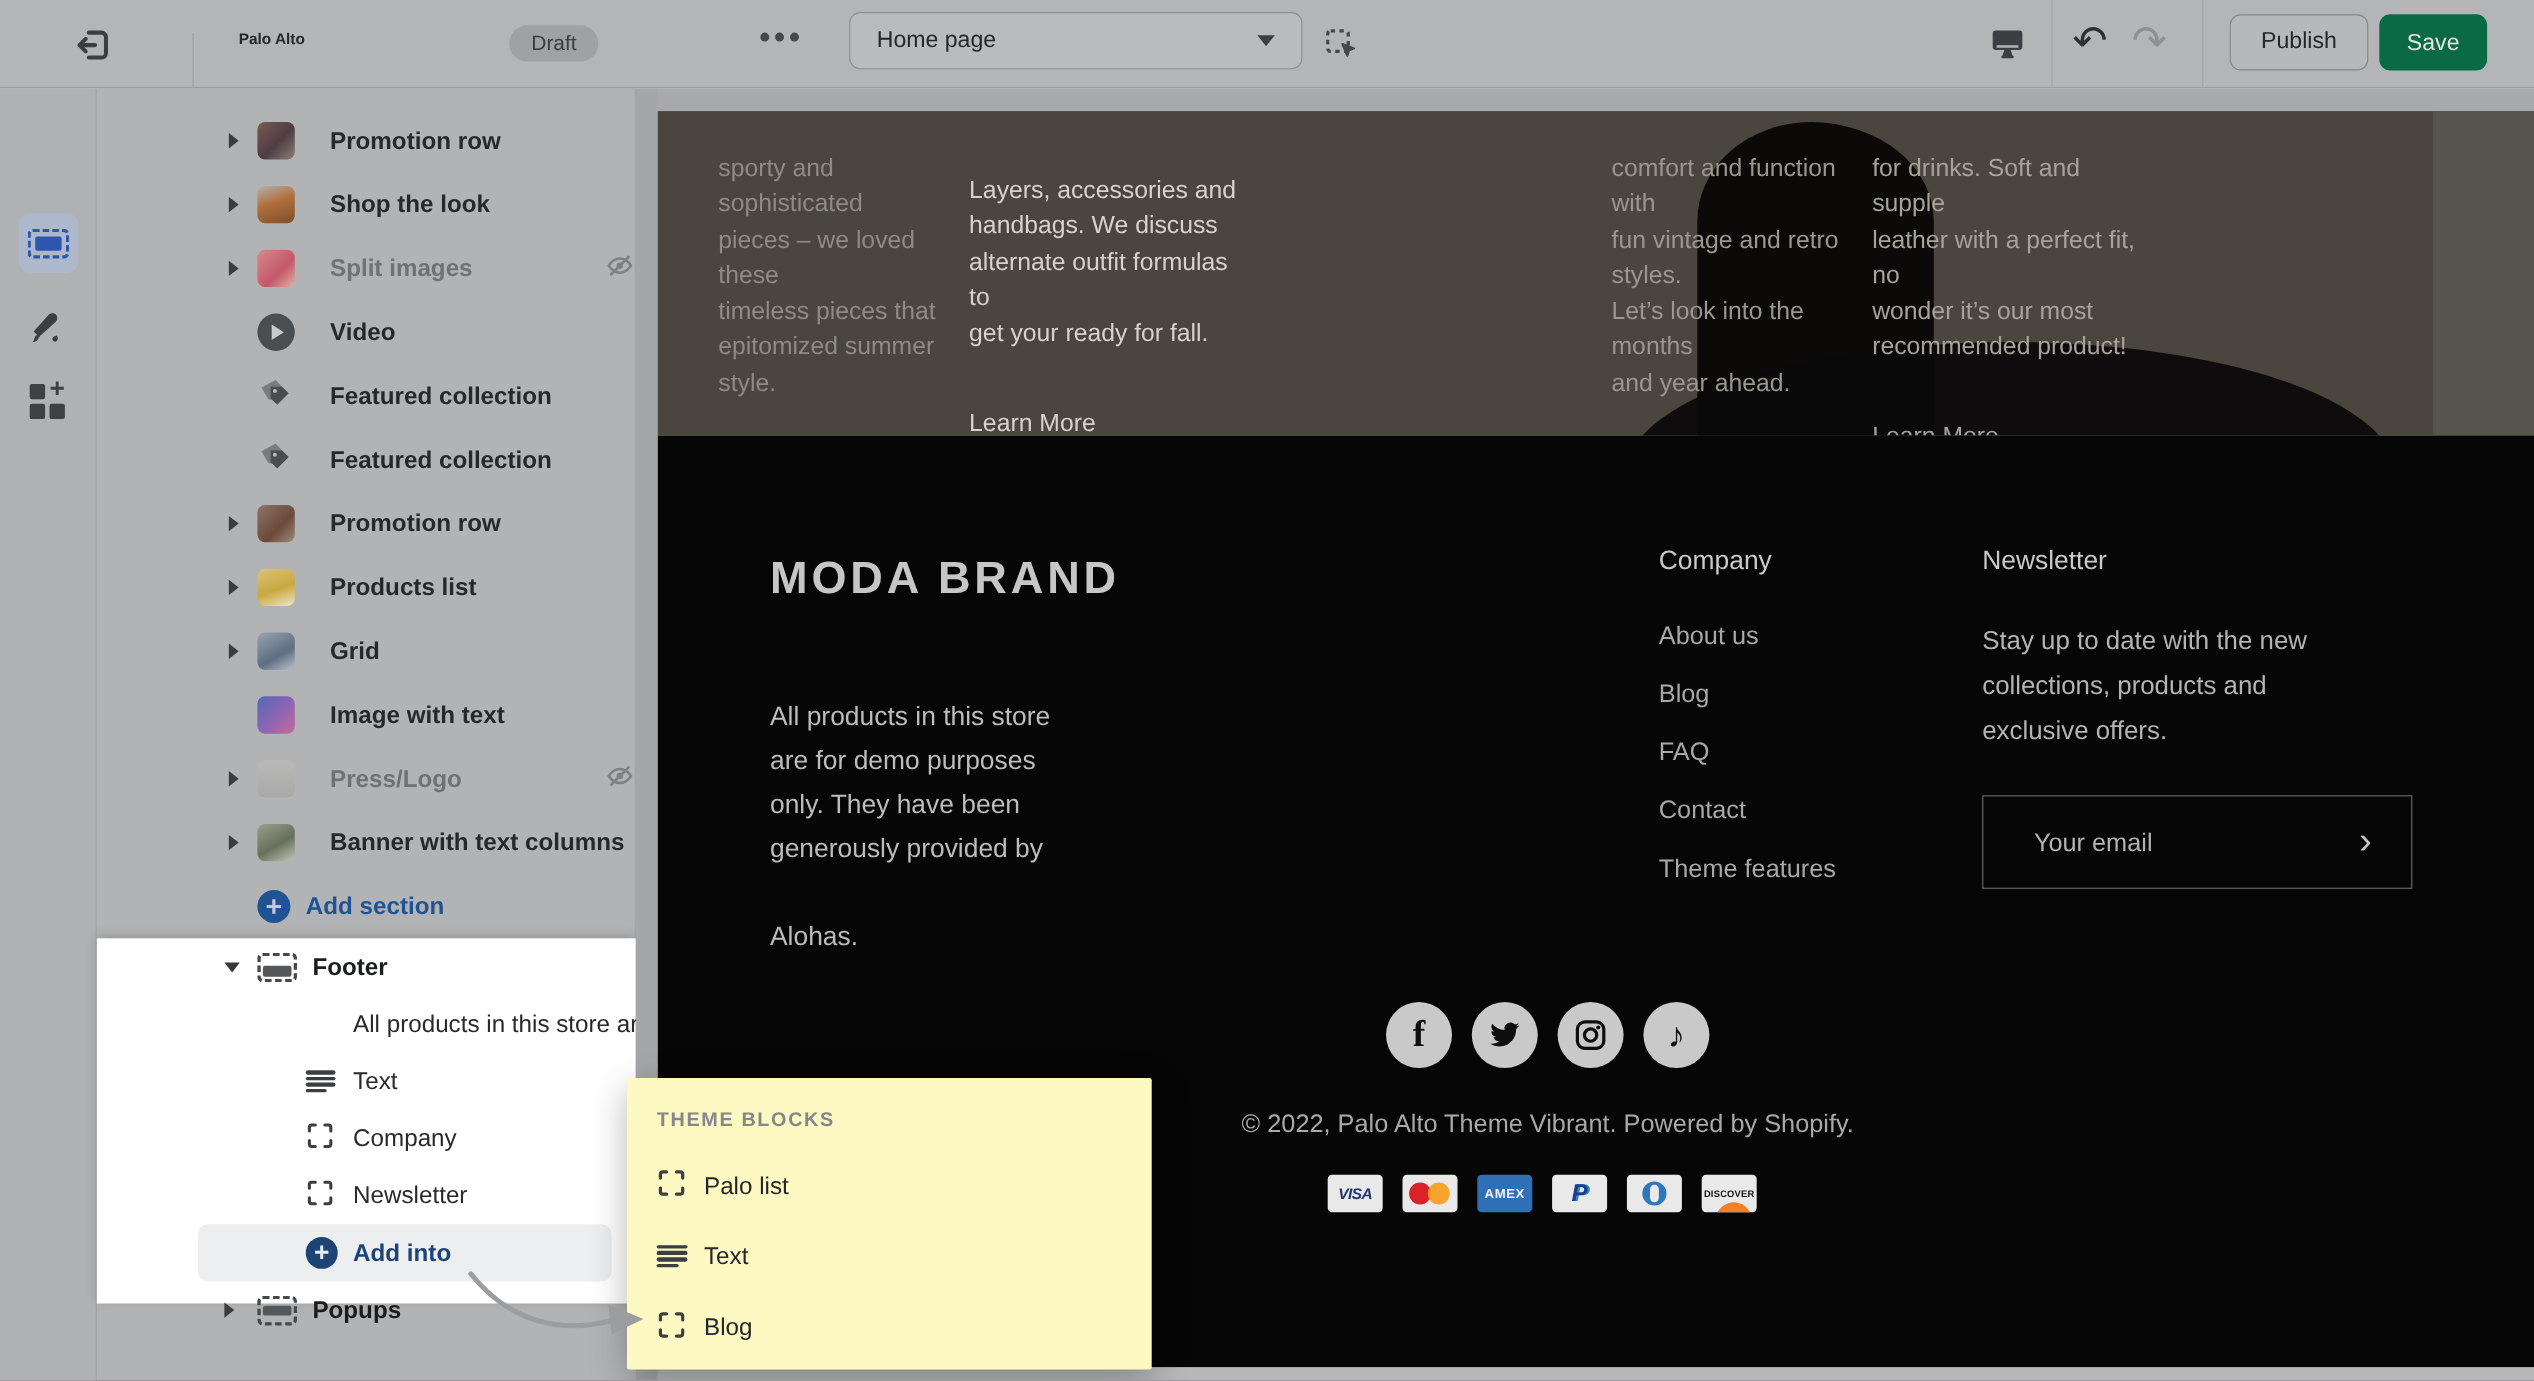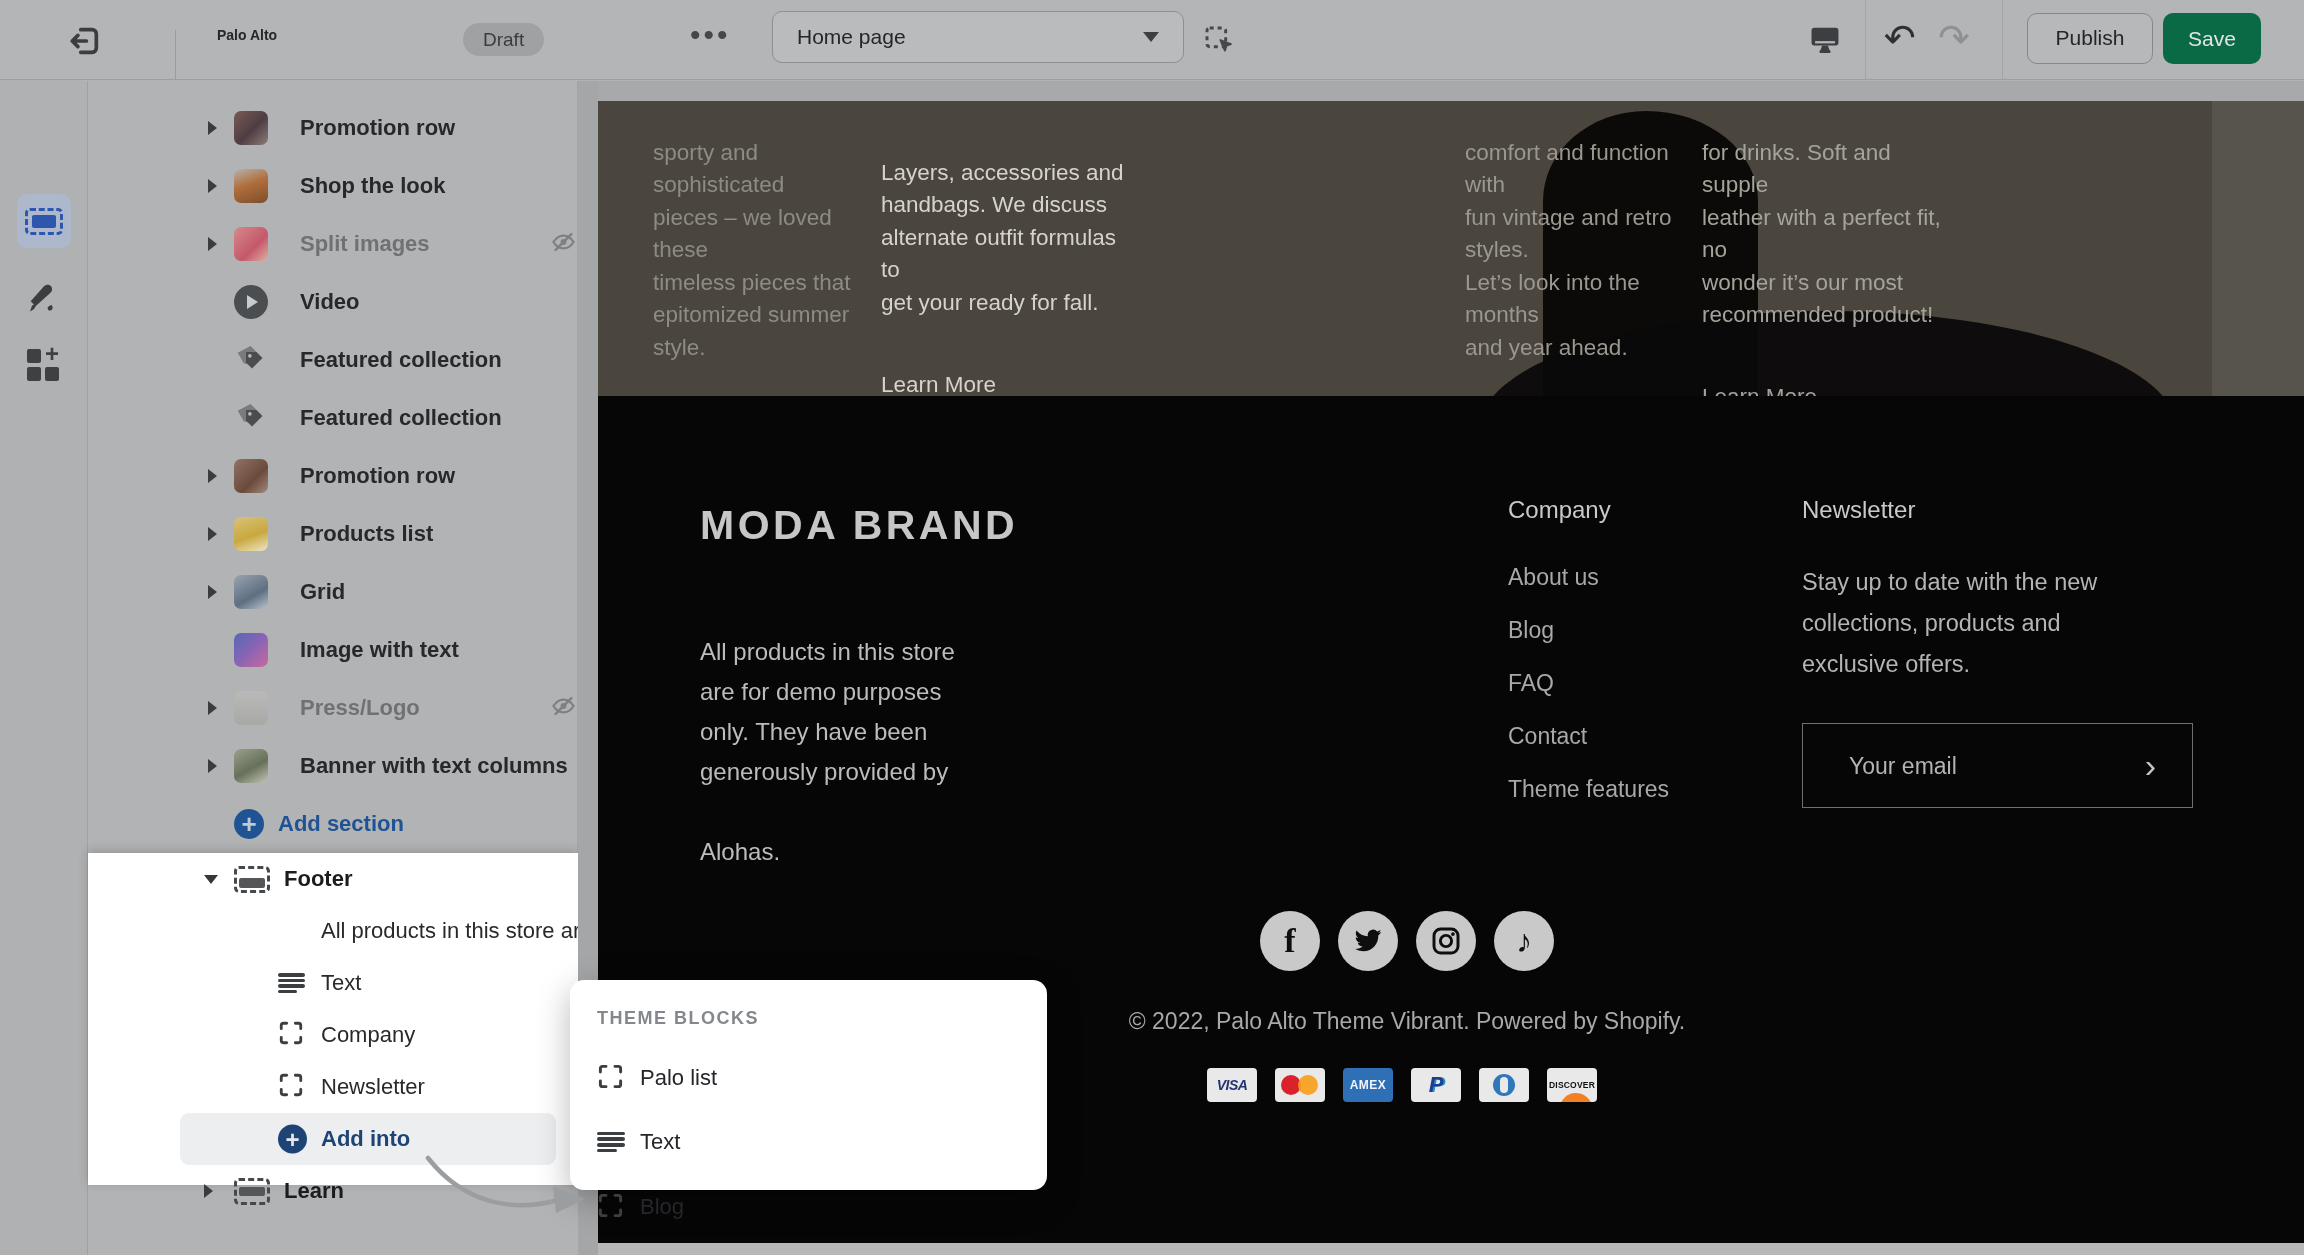--- a/index.html
+++ b/index.html
@@ -75,21 +75,21 @@
   .lines-ic i:last-child{width:70%;}
   .footer-ic{position:absolute;left:146px;width:36px;height:27px;border:3px dashed #46494c;border-radius:5px;}
   .footer-ic>div{position:absolute;left:2px;right:2px;bottom:2px;height:10px;background:#54575a;border-radius:2px;}
   .popups-ic{position:absolute;left:146px;width:36px;height:27px;border:3px dashed #46494c;border-radius:5px;}
   .popups-ic>div{position:absolute;left:2px;right:2px;top:6px;height:9px;background:#54575a;border-radius:2px;}
   .addblock-row{position:absolute;left:92px;top:0;width:376px;height:52px;background:#eceef0;border-radius:9px;}
   .ab-circle{position:absolute;left:190px;top:50%;transform:translateY(-50%);width:29px;height:29px;border-radius:50%;background:#1e4476;color:#e6eaf0;font-size:24px;font-weight:700;display:flex;align-items:center;justify-content:center;}
   .ab-label{position:absolute;left:233px;font-size:22px;font-weight:600;color:#1e4476;}
 
   
-  .popup{position:absolute;left:570px;top:980px;width:477px;height:210px;background:#ffffff;border-radius:14px;box-shadow:0 10px 34px rgba(0,0,0,.28);z-index:30;}
+  .popup{position:absolute;left:570px;top:980px;width:477px;height:265px;background:#fef9c3;border-radius:2px;box-shadow:0 10px 34px rgba(0,0,0,.28);z-index:30;}
   .popup .hdr{position:absolute;left:27px;top:28px;font-size:18px;font-weight:700;letter-spacing:1.5px;color:#84888c;}
   .pitem{position:absolute;left:0;width:100%;height:58px;display:flex;align-items:center;}
   .pitem .ico{position:absolute;left:27px;}
   .pitem .plabel{position:absolute;left:70px;font-size:22px;color:#24262a;}
 
   
   .arrow-svg{position:absolute;left:0;top:0;width:2304px;height:1255px;pointer-events:none;z-index:40;}
 
   
   .gutter{position:absolute;left:578px;top:81px;width:20px;bottom:0;background:#a5a6a7;}
@@ -335,21 +335,21 @@
     <div class="frow">
       <span class="addblock-row"></span>
       <span class="ab-circle">+</span>
       <span class="ab-label">Add into</span>
     </div>
     <div class="frow">
       <span class="chev" style="left:116px"></span>
       <span class="popups-ic">
           <div></div>
         </span>
-      <span class="f-label">Learn</span>
+      <span class="f-label">Popups</span>
     </div>
   </div>
 
   <div class="gutter"></div>
   <div class="pv-topstrip"></div>
 
   <div class="banner">
     <div class="rlight"></div>
     <div class="sil1"></div>
     <div class="sil2"></div>

